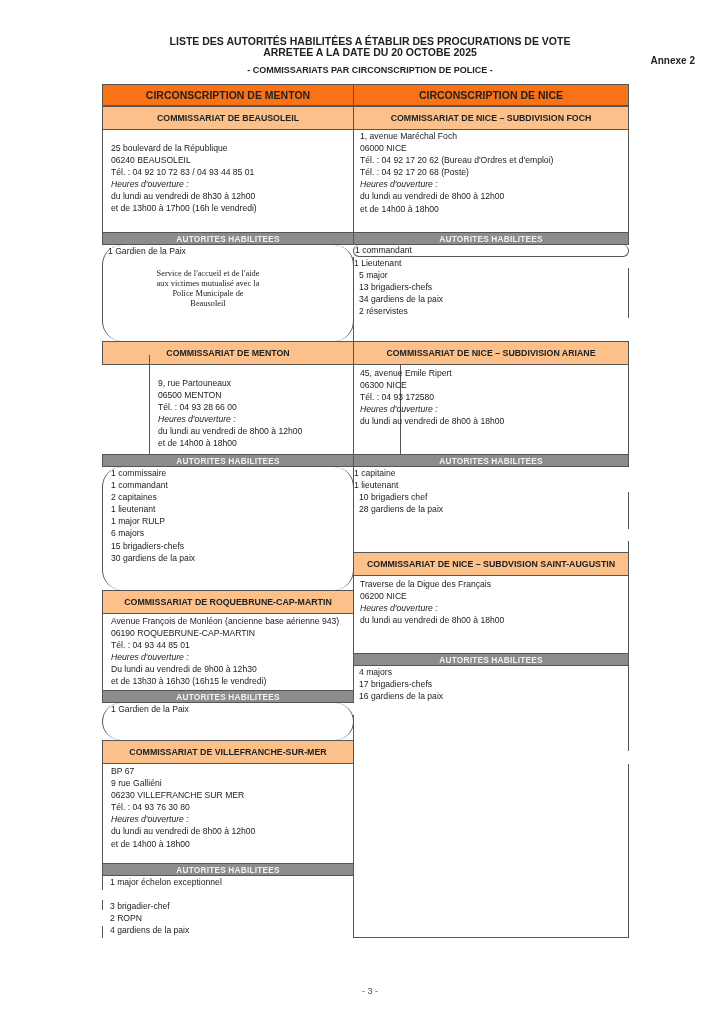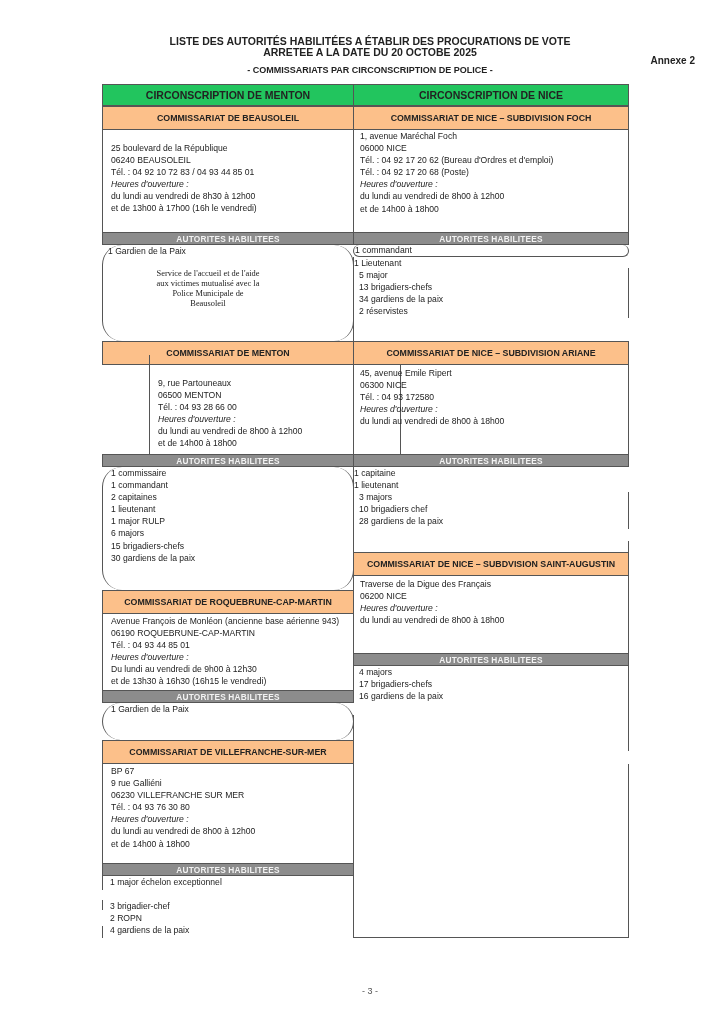--- a/index.html
+++ b/index.html
@@ -1,21 +1,21 @@
 <!DOCTYPE html>
 <html><head>
 <meta charset="utf-8">
 <style>
   html, body { margin:0; padding:0; background:#fff; }
   body { width:725px; height:1024px; position:relative; font-family:"Liberation Sans", sans-serif; color:#222; overflow:hidden; }
   .abs { position:absolute; }
   .title { left:100px; width:540px; text-align:center; font-weight:bold; font-size:10.5px; line-height:12px; }
   .annexe { right:30px; top:55px; font-weight:bold; font-size:10px; }
   .subtitle { left:100px; width:540px; text-align:center; font-weight:bold; font-size:9px; top:65px; }
-  .circ { background:#22c55e; border:1px solid #555; height:22px; font-weight:bold; font-size:10.5px; display:flex; align-items:center; justify-content:center; box-sizing:border-box; }
+  .circ { background:#f97316; border:1px solid #555; height:22px; font-weight:bold; font-size:10.5px; display:flex; align-items:center; justify-content:center; box-sizing:border-box; }
   .comm { background:#fcc08a; border:1px solid #555; height:24px; font-weight:bold; font-size:8.8px; display:flex; align-items:center; justify-content:center; box-sizing:border-box; }
   .auth { background:#8c8c8c; border:1px solid #555; height:13px; font-weight:bold; font-size:8.3px; color:#f2f2f2; display:flex; align-items:center; justify-content:center; box-sizing:border-box; letter-spacing:0.2px; }
   .box { border-left:1px solid #555; border-right:1px solid #555; box-sizing:border-box; }
   .info { font-size:8.6px; line-height:12.1px; padding-left:8px; }
   .info i { font-style:italic; }
   .list { font-size:8.6px; line-height:12.1px;border-radius:20px; }
   .serif { font-family:"Liberation Serif", serif; font-size:8.4px; line-height:10px; text-align:center; }
   .pagenum { left:340px; width:60px; text-align:center; top:986px; font-size:9px; color:#555; }
   .line { position:absolute; background:#555; }
 </style>
@@ -135,21 +135,20 @@
   <div>45, avenue Emile Ripert</div>
   <div>06300 NICE</div>
   <div>Tél. : 04 93 172580</div>
   <div><i>Heures d'ouverture :</i></div>
   <div>du lundi au vendredi de 8h00 à 18h00</div>
 </div>
 <div class="abs auth" style="left:353px; top:454px; width:276px;">AUTORITES HABILITEES</div>
 <div class="abs list" style="left:353px; top:467px; width:276px; padding-left:1px;">
   <div>1 capitaine</div>
   <div>1 lieutenant</div>
-  <div style="padding-left:5px;">3 majors</div>
   <div style="padding-left:5px;">10 brigadiers chef</div>
   <div style="padding-left:5px;">28 gardiens de la paix</div>
 </div>
 <div class="line" style="left:353px; top:467px; width:1px; height:85px;"></div>
 <div class="line" style="left:628px; top:492px; width:1px; height:37px;"></div>
 <div class="line" style="left:628px; top:541px; width:1px; height:11px;"></div>
 
 <div class="abs comm" style="left:353px; top:552px; width:276px;">COMMISSARIAT DE NICE –  SUBDVISION SAINT-AUGUSTIN</div>
 <div class="abs box info" style="left:353px; top:566px; width:276px; height:87px; padding-top:12px; padding-left:6px;">
   <div>Traverse de la Digue des Français</div>

